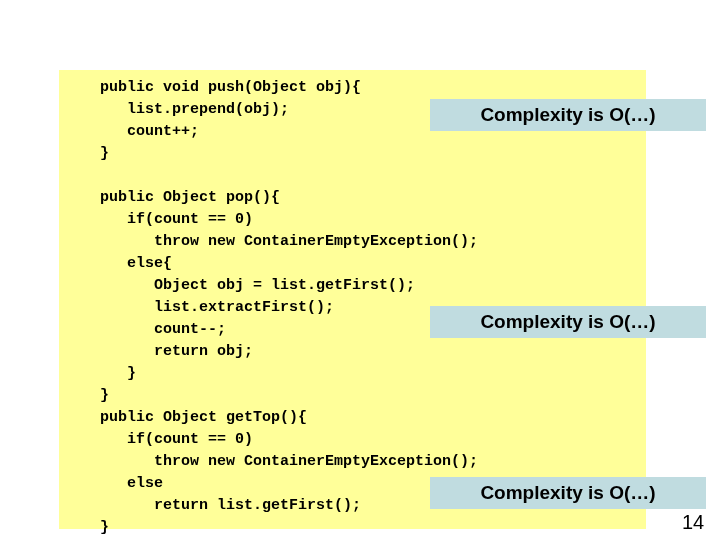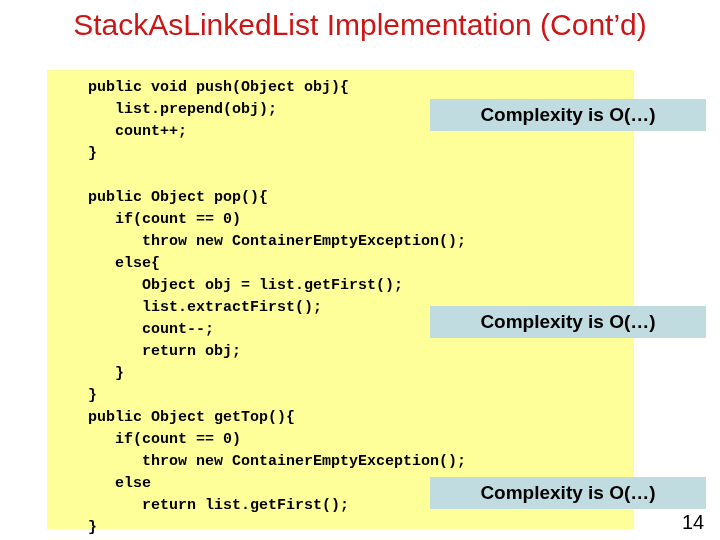--- a/index.html
+++ b/index.html
@@ -20,21 +20,21 @@
     text-align: center;
     font-family: "Liberation Sans", sans-serif;
     font-size: 30px;
     font-weight: normal;
     letter-spacing: 0px;
     color: #cc1616;
     white-space: nowrap;
   }
   .code-panel {
     position: absolute;
-    left: 47px;
+    left: 59px;
     top: 70px;
     width: 587px;
     height: 459px;
     background: #ffff99;
   }
   .code-text {
     margin: 0;
     padding: 7px 0 0 41px;
     font-family: "Liberation Mono", "DejaVu Sans Mono", monospace;
     font-size: 15px;
@@ -68,21 +68,20 @@
     font-family: "Liberation Sans", sans-serif;
     font-size: 20px;
     color: #000000;
   }
 </style>
 </head>
 <body>
 
 <div class="slide">
 
-  <h1 class="title">StackAsLinkedList Implementation (Cont’d)</h1>
 
   <div class="code-panel">
     <pre class="code-text">public void push(Object obj){
    list.prepend(obj);
    count++;
 }
 
 public Object pop(){
    if(count == 0)
       throw new ContainerEmptyException();

